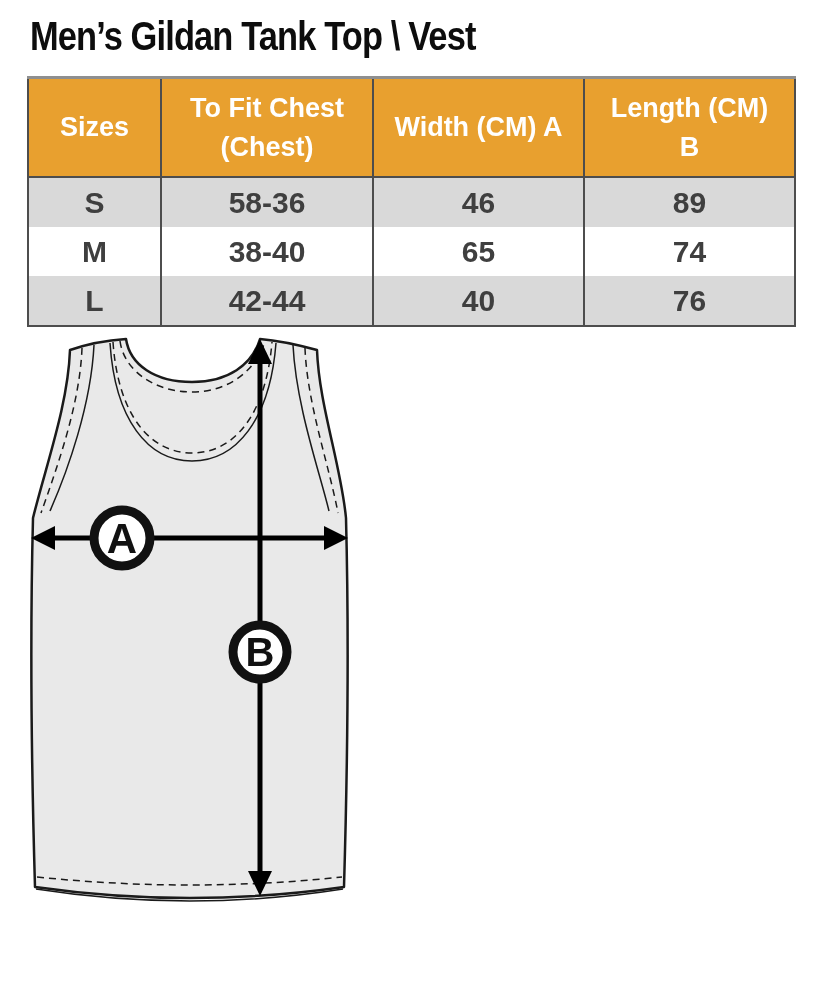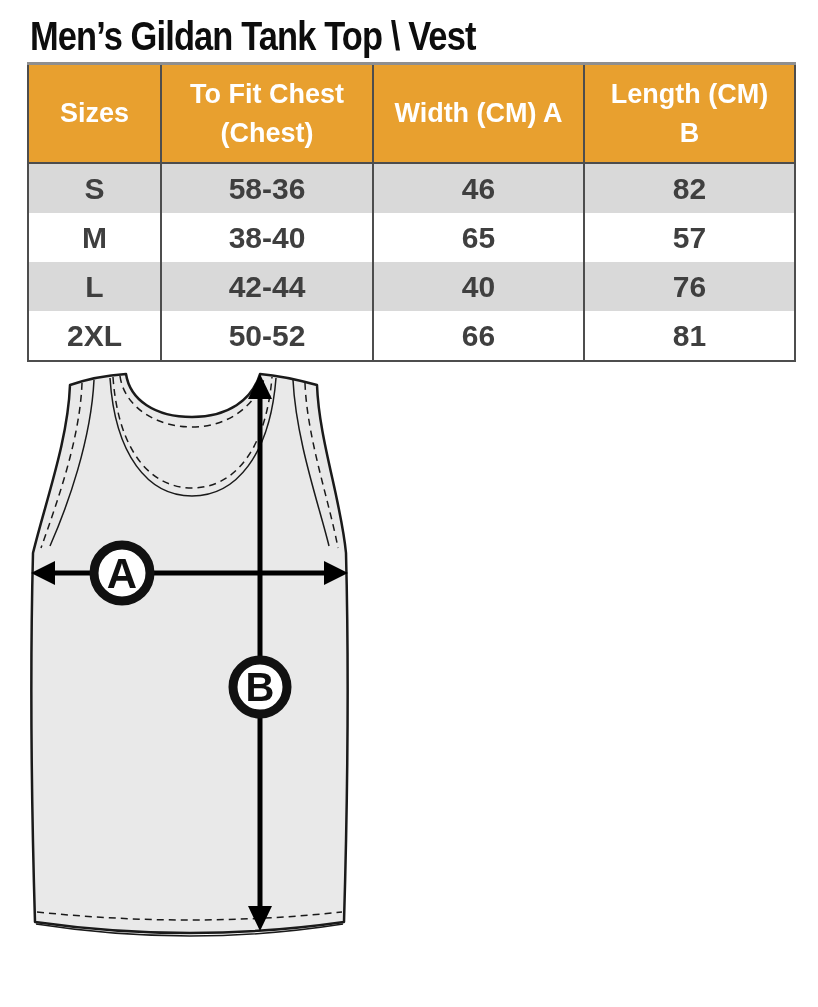--- a/index.html
+++ b/index.html
@@ -14,21 +14,21 @@
     white-space:nowrap;
     transform:scaleX(0.86);
     transform-origin:left center;
     line-height:1.1;
   }
 
   table.size-chart{
     border-collapse:collapse;
     table-layout:fixed;
     width:767px;
-    margin:4px 0 0 27px;
+    margin:18px 0 0 27px;
     border:2px solid #4d4d4d;
     border-top:3px solid #8f8f8f;
   }
   .size-chart th{
     background:#E8A02F;
     color:#ffffff;
     font-size:27px;
     font-weight:bold;
     text-align:center;
     vertical-align:middle;
@@ -99,39 +99,33 @@
         <span class="hl">Length  (CM)</span>
         <span class="hl">B</span>
       </th>
     </tr>
   </thead>
   <tbody>
     <tr>
       <td>S</td>
       <td>58-36</td>
       <td>46</td>
-      <td>82</td>
+      <td>89</td>
     </tr>
     <tr>
       <td>M</td>
       <td>38-40</td>
       <td>65</td>
-      <td>57</td>
+      <td>74</td>
     </tr>
     <tr>
       <td>L</td>
       <td>42-44</td>
       <td>40</td>
       <td>76</td>
-    </tr>
-    <tr>
-      <td>2XL</td>
-      <td>50-52</td>
-      <td>66</td>
-      <td>81</td>
     </tr>
   </tbody>
 </table>
 
 <div class="diagram-wrap">
   <svg width="818" height="582" viewBox="0 0 818 582" xmlns="http://www.w3.org/2000/svg">
 
     <path class="garment" d="
       M 70 15
       Q 96 6 126 4

